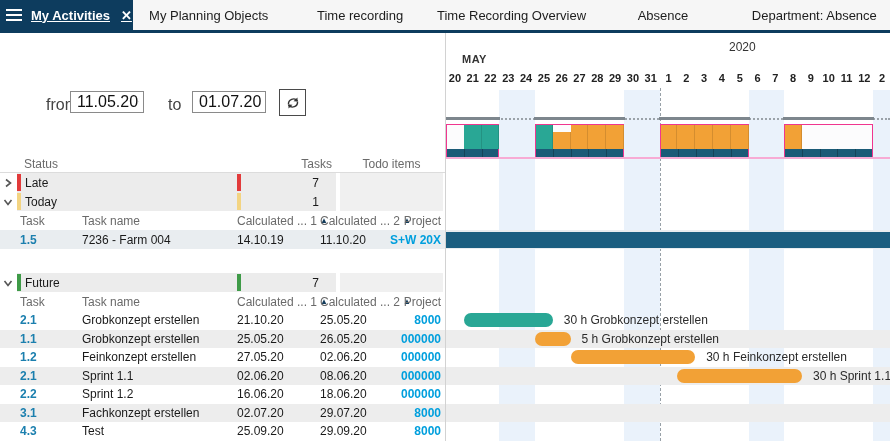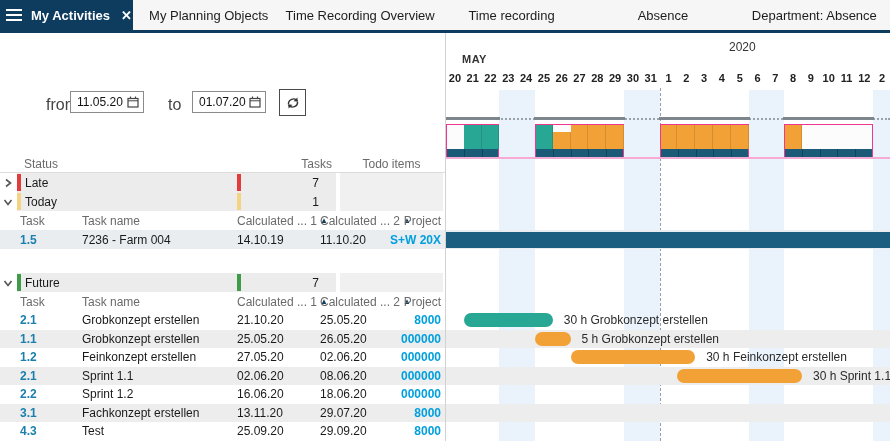--- a/index.html
+++ b/index.html
@@ -2,36 +2,36 @@
 <html><head>
 <meta charset="utf-8">
 <style>
   html,body{margin:0;padding:0;background:#fff;}
   #app{position:relative;width:890px;height:441px;overflow:hidden;
        font-family:"Liberation Sans",sans-serif;background:#fff;-webkit-font-smoothing:antialiased;}
   
   #tabbar{position:absolute;left:0;top:0;width:890px;height:30px;background:#f6f6f6;
           border-bottom:3px solid #0d3c5e;display:flex;}
   #active-tab{width:133px;height:30px;background:#0d3c5e;color:#fff;display:flex;
-              align-items:center;gap:9px;padding-left:6px;box-sizing:border-box;}
+              align-items:center;gap:9px;padding-left:6px;box-sizing:border-box;text-decoration:underline;}
   #active-tab .lbl{font-size:13px;font-weight:bold;white-space:nowrap;}
   #hamburger{width:16px;height:12px;display:flex;flex-direction:column;justify-content:space-between;}
   #hamburger i{display:block;height:2px;background:#fff;}
   #close-x{font-size:13px;font-weight:bold;margin-left:2px;cursor:default;}
   #tabs-rest{flex:1;display:flex;}
   .tab{flex:1;display:flex;align-items:center;justify-content:center;font-size:13px;color:#1d1d1d;white-space:nowrap;}
   
   #left-panel{position:absolute;left:0;top:33px;width:445px;height:408px;background:#fff;overflow:hidden;}
   #gantt{position:absolute;left:445px;top:33px;width:445px;height:408px;background:#fff;
          border-left:1px solid #d2d2d2;box-sizing:border-box;overflow:hidden;}
   
   .flt-lbl{position:absolute;font-size:16px;color:#444;}
   .inp{position:absolute;width:74px;height:22px;border:1px solid #8a8a8a;background:#fff;
        box-sizing:border-box;display:flex;align-items:center;}
-  .inp .val{flex:1;font-size:12px;color:#111;padding-left:6px;}
+  .inp .val{flex:1;font-size:16px;color:#111;padding-left:6px;}
   .inp svg{margin-right:4px;}
   #refresh-btn{position:absolute;width:27px;height:27px;border:1px solid #4a4a4a;background:#fff;
                box-sizing:border-box;display:flex;align-items:center;justify-content:center;}
   
   .trow{position:absolute;left:0;width:445px;box-sizing:border-box;}
   .cell{position:absolute;top:0;bottom:0;display:flex;align-items:center;font-size:12px;color:#1a1a1a;}
   .hdr{color:#6a6a6a;}
   .statusbar{position:absolute;top:1px;bottom:1px;width:4px;}
   .tasknum{font-weight:bold;color:#1b7fae;}
   .projval{font-weight:bold;color:#009fdd;}
@@ -58,22 +58,22 @@
       <span id="hamburger">
           <i></i>
           <i></i>
           <i></i>
         </span>
       <span class="lbl">My Activities</span>
       <span id="close-x">✕</span>
     </div>
     <div id="tabs-rest">
         <div class="tab">My Planning Objects</div>
+        <div class="tab">Time recording</div>
         <div class="tab">Time Recording Overview</div>
-        <div class="tab">Time recording</div>
         <div class="tab">Absence</div>
         <div class="tab">Department: Absence</div>
       </div>
   </div>
 
   <div id="left-panel">
     <span class="flt-lbl" style="left:46px;top:63px;">from</span>
     <div class="inp" style="left:70px;top:58px;">
       <span class="val">11.05.20</span>
       <svg width="12" height="12" viewBox="0 0 12 12">
@@ -192,21 +192,21 @@
         <div class="trow" style="top: 352px; height: 18.5px; background: transparent;">
           <div class="cell tasknum" style="left: 20px;">2.2</div>
           <div class="cell" style="left: 82px;">Sprint 1.2</div>
           <div class="cell" style="left: 237px;">16.06.20</div>
           <div class="cell" style="left: 320px;">18.06.20</div>
           <div class="cell projval" style="left: 380px; width: 61px; justify-content: flex-end;">000000</div>
         </div>
         <div class="trow" style="top: 370.5px; height: 18.5px; background: rgb(237, 237, 237);">
           <div class="cell tasknum" style="left: 20px;">3.1</div>
           <div class="cell" style="left: 82px;">Fachkonzept erstellen</div>
-          <div class="cell" style="left: 237px;">13.11.20</div>
+          <div class="cell" style="left: 237px;">02.07.20</div>
           <div class="cell" style="left: 320px;">29.07.20</div>
           <div class="cell projval" style="left: 380px; width: 61px; justify-content: flex-end;">8000</div>
         </div>
         <div class="trow" style="top: 389px; height: 18.5px; background: transparent;">
           <div class="cell tasknum" style="left: 20px;">4.3</div>
           <div class="cell" style="left: 82px;">Test</div>
           <div class="cell" style="left: 237px;">25.09.20</div>
           <div class="cell" style="left: 320px;">29.09.20</div>
           <div class="cell projval" style="left: 380px; width: 61px; justify-content: flex-end;">8000</div>
         </div>

